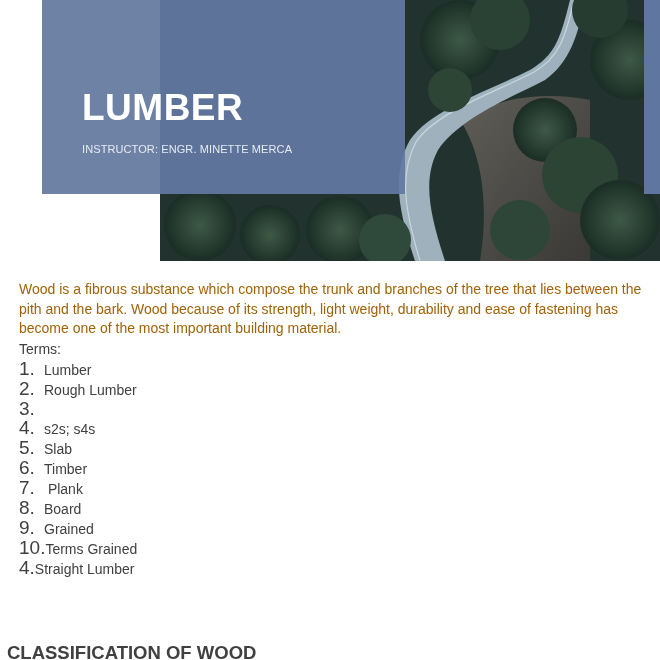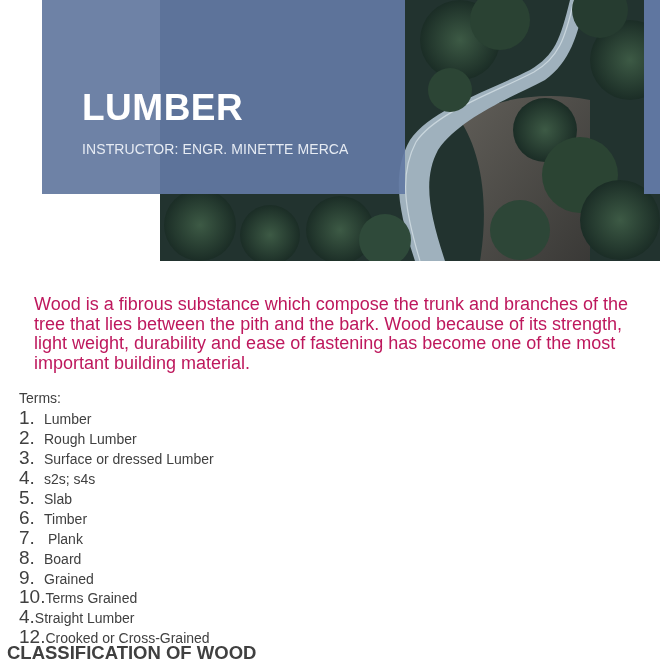--- a/index.html
+++ b/index.html
@@ -53,36 +53,36 @@
       font-weight: bold;
       font-size: 37px;
       letter-spacing: 0.5px;
       color: #ffffff;
       margin: 0;
       line-height: 44px;
     }
     .subtitle {
       position: absolute;
       left: 82px; top: 143px;
-      font-size: 14px;
+      font-size: 11px;
       color: #e6ebf3;
       letter-spacing: 0.1px;
       line-height: 12px;
       white-space: nowrap;
     }
     .content {
       position: absolute;
       left: 19px; top: 280px;
       width: 625px;
     }
     .intro {
-      font-size: 18px;
+      font-size: 14px;
       line-height: 19.6px;
-      margin: 15px;
-      color: #be185d;
+      margin: 0;
+      color: #a16207;
     }
     .terms-label {
       font-size: 14px;
       line-height: 20px;
     }
     .terms-list {
       list-style: none;
       margin: 0;
       padding: 0;
     }
@@ -164,21 +164,21 @@
   <p class="intro">Wood is a fibrous substance which compose the trunk and branches of the tree that lies between the pith and the bark. Wood because of its strength, light weight, durability and ease of fastening has become one of the most important building material.</p>
   <div class="terms-label">Terms:</div>
   <ol class="terms-list">
     <li class="term">
       <span class="term-num">1.</span><span class="term-text">Lumber</span>
     </li>
     <li class="term">
       <span class="term-num">2.</span><span class="term-text">Rough Lumber</span>
     </li>
     <li class="term">
-      <span class="term-num">3.</span><span class="term-text">Surface or dressed Lumber</span>
+      <span class="term-num">3.</span>
     </li>
     <li class="term">
       <span class="term-num">4.</span><span class="term-text">s2s; s4s</span>
     </li>
     <li class="term">
       <span class="term-num">5.</span><span class="term-text">Slab</span>
     </li>
     <li class="term">
       <span class="term-num">6.</span><span class="term-text">Timber</span>
     </li>
@@ -189,20 +189,17 @@
       <span class="term-num">8.</span><span class="term-text">Board</span>
     </li>
     <li class="term">
       <span class="term-num">9.</span><span class="term-text">Grained</span>
     </li>
     <li class="term">
       <span class="term-num tight">10.</span><span class="term-text">Terms Grained</span>
     </li>
     <li class="term">
       <span class="term-num tight">4.</span><span class="term-text">Straight Lumber</span>
-    </li>
-    <li class="term">
-      <span class="term-num tight">12.</span><span class="term-text">Crooked or Cross-Grained</span>
     </li>
   </ol>
 </div>
 
 <h2 class="section-heading">CLASSIFICATION OF WOOD</h2>
 
 </body></html>

